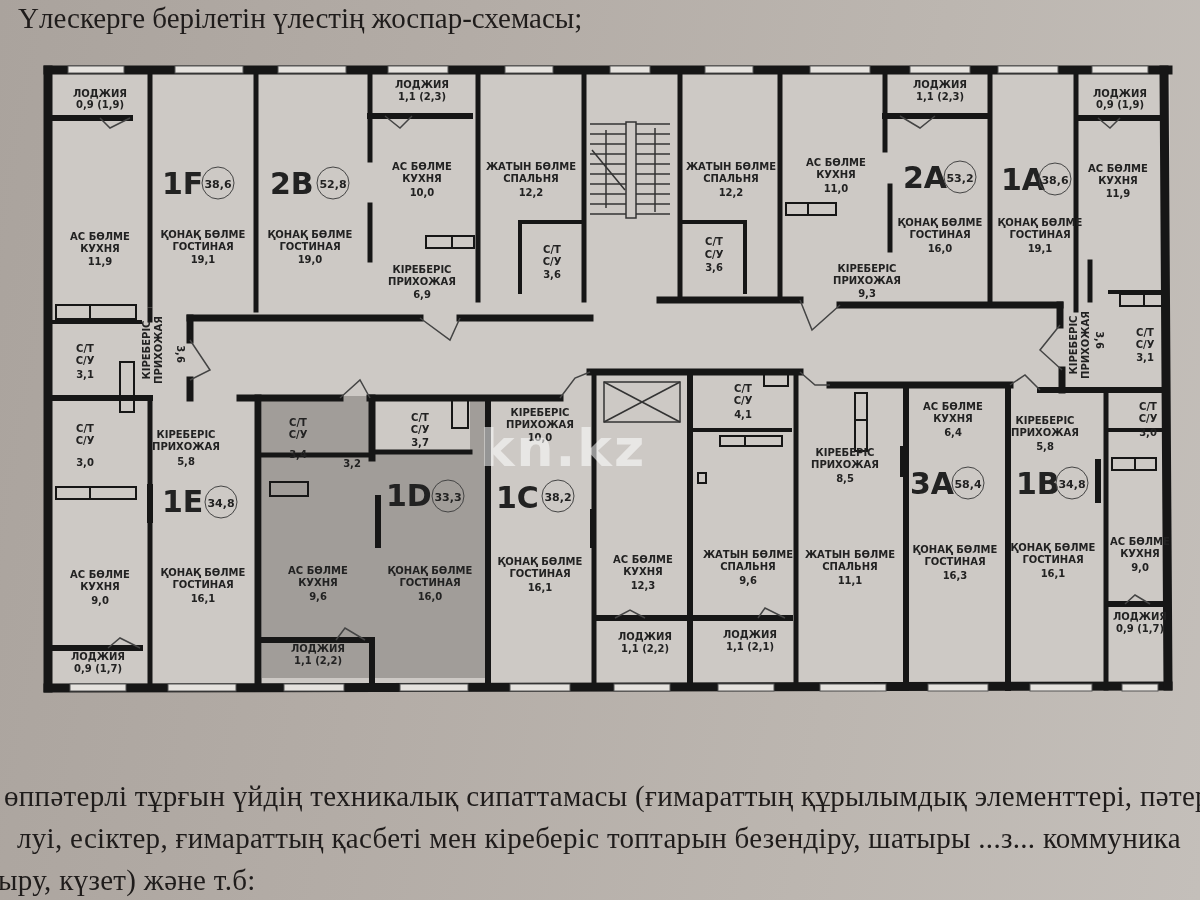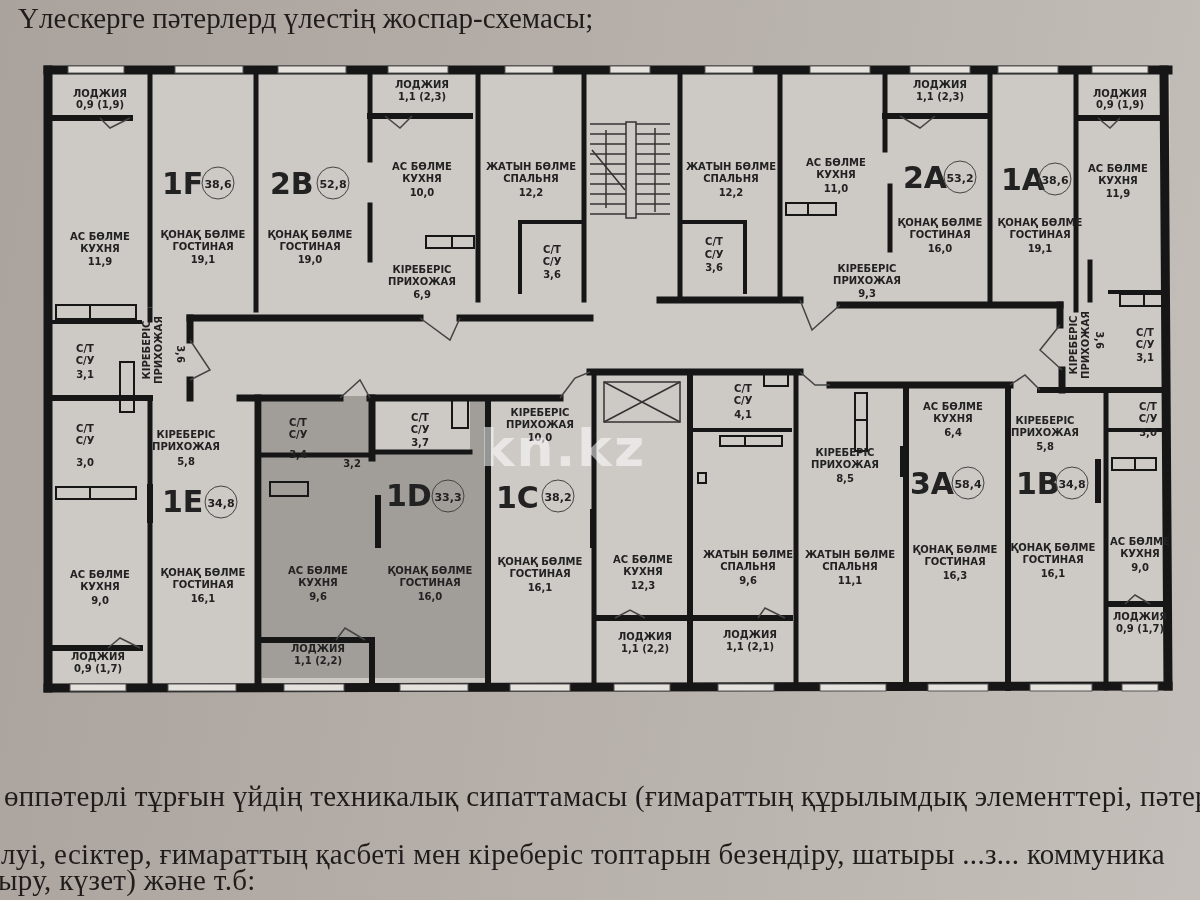--- a/index.html
+++ b/index.html
@@ -2,28 +2,28 @@
 <html><head>
 <meta charset="utf-8">
 <style>
   html,body{margin:0;padding:0;}
   body{width:1200px;height:900px;overflow:hidden;background:linear-gradient(100deg,#aaa39d 0%,#b3aca6 35%,#bcb6b0 70%,#c4bfba 100%);position:relative;font-family:"Liberation Serif","DejaVu Serif",serif;}
   .heading{position:absolute;left:18px;top:2px;font-size:29px;color:#1f1c1b;white-space:nowrap;}
   .plan-wrap{position:absolute;left:0;top:0;width:1200px;height:900px;}
   svg text{font-family:"DejaVu Sans","Liberation Sans",sans-serif;font-weight:bold;fill:#222;}
   .para{position:absolute;left:0;font-size:29px;color:#1f1c1b;white-space:nowrap;letter-spacing:0.3px;}
   .p1{top:780px;left:4px;}
-  .p2{top:822px;left:1px;margin-top:16px;}
+  .p2{top:822px;left:17px;}
   .p3{top:864px;left:-2px;}
   .watermark{position:absolute;left:480px;top:418px;font-family:"DejaVu Sans","Liberation Sans",sans-serif;font-size:52px;font-weight:bold;color:rgba(255,255,255,0.55);letter-spacing:2px;}
 </style>
 </head>
 <body>
 
-<div class="heading">Үлескерге пәтерлерд үлестің жоспар-схемасы;</div>
+<div class="heading">Үлескерге берілетін үлестің жоспар-схемасы;</div>
 
 <div class="plan-wrap">
 <svg width="1200" height="900" viewBox="0 0 1200 900" xmlns="http://www.w3.org/2000/svg">
 
   <polygon points="48,68 1170,68 1168,690 48,690" fill="#cdc9c5"></polygon>
 
   <rect x="262" y="396" width="226" height="282" fill="#a19d99"></rect>
   <rect x="372" y="396" width="98" height="54" fill="#cdc9c5"></rect>
 
   <g stroke="#161616" stroke-linecap="square" fill="none">

